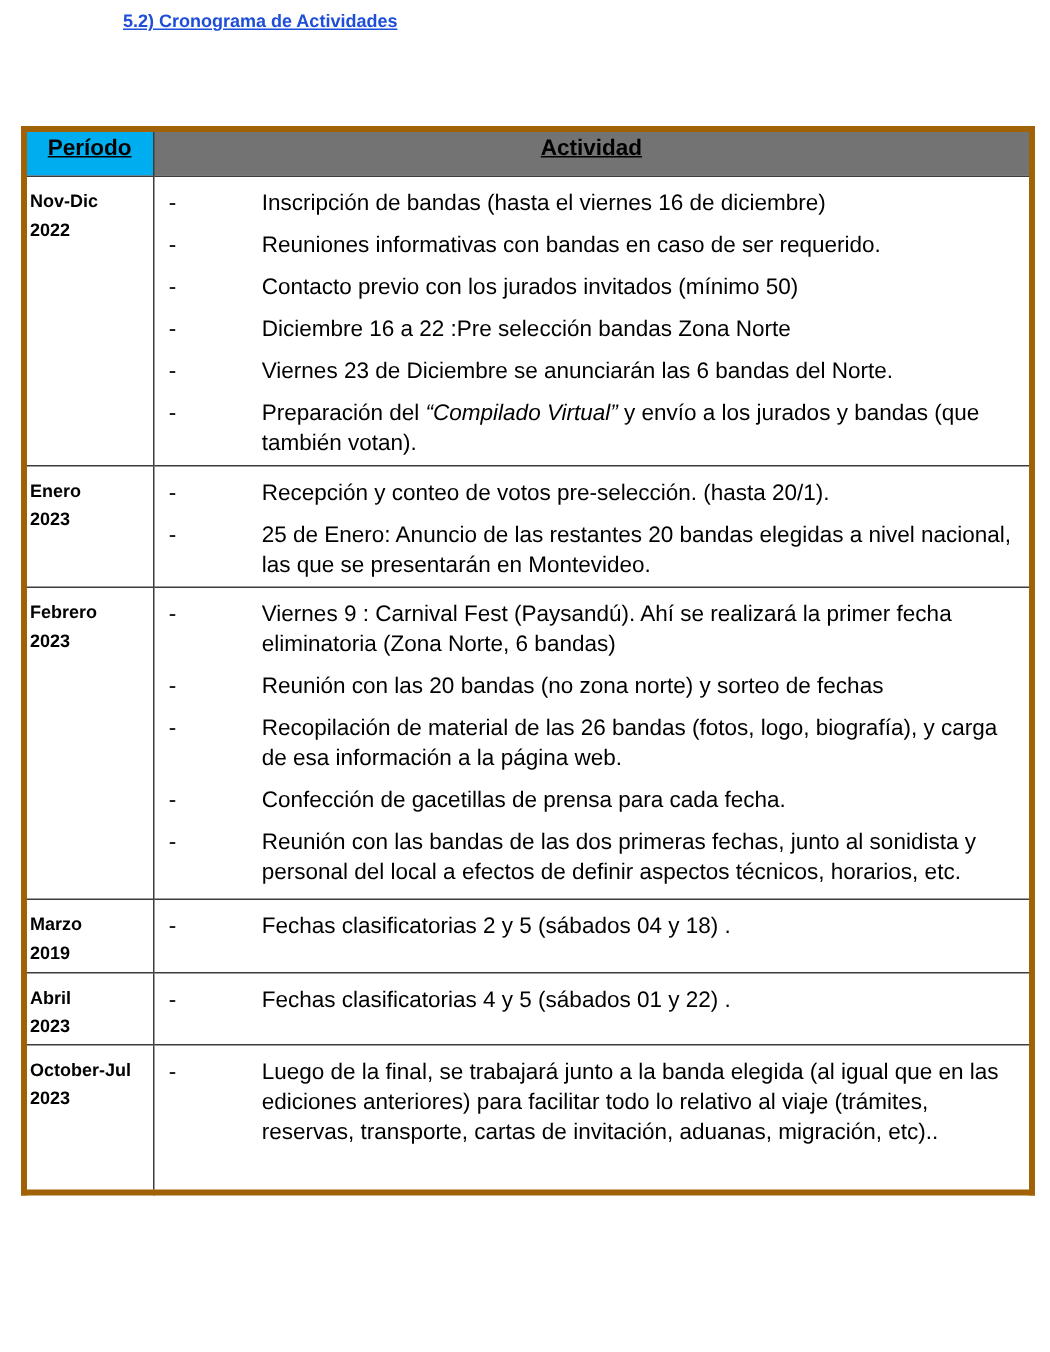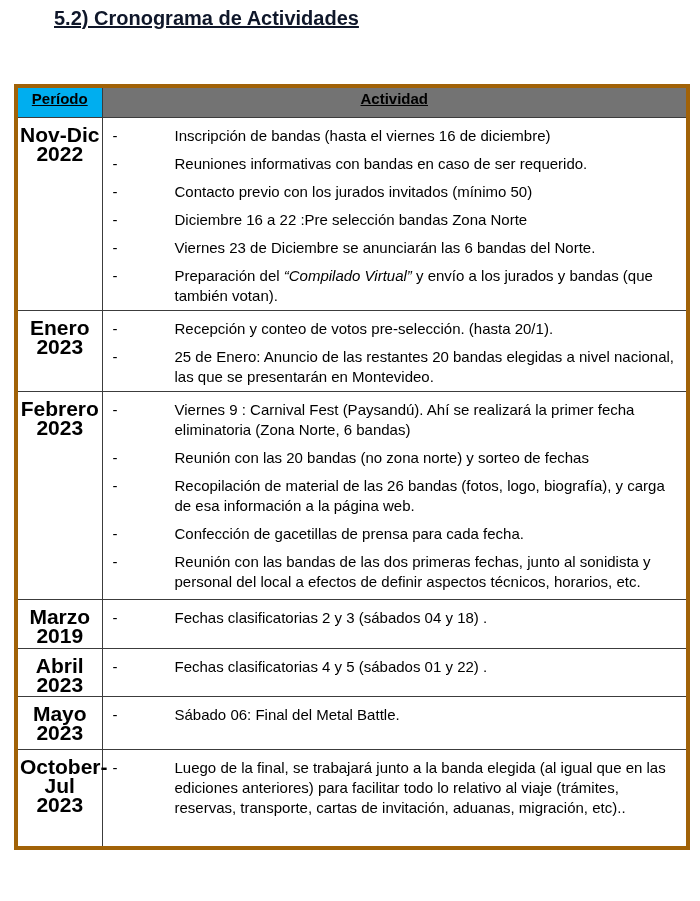--- a/index.html
+++ b/index.html
@@ -11,26 +11,26 @@
   }
   .page {
     position: relative;
     width: 700px;
     height: 901px;
     background: #ffffff;
     overflow: hidden;
   }
   .doc-title {
     position: absolute;
-    left: 54px;
+    left: 82px;
     top: 7px;
-    font-size: 20px;
+    font-size: 12px;
     font-weight: bold;
     text-decoration: underline;
-    color: #0f172a;
+    color: #1d4ed8;
     white-space: nowrap;
   }
   table.schedule {
     position: absolute;
     left: 14px;
     top: 84px;
     width: 672px;
     border-collapse: collapse;
     table-layout: fixed;
     border: 4px solid #a16207;
@@ -47,23 +47,23 @@
     height: 31px;
     font-size: 15px;
     font-weight: bold;
     text-decoration: underline;
     text-align: center;
     vertical-align: middle;
     padding: 2px 4px;
     color: #000000;
   }
   td.period-cell {
-    font-size: 21px;
+    font-size: 12px;
     font-weight: bold;
-    text-align: center;
+    text-align: left;
     padding: 7px 2px 2px 2px;
     line-height: 19px;
     white-space: pre-line;
   }
   td.activity-cell {
     padding: 8px 8px 2px 10px;
   }
   .activity-item {
     display: flex;
     font-size: 15px;
@@ -166,44 +166,34 @@
               <span class="item-text"><span>Reunión con las bandas de las dos primeras fechas, junto al sonidista y personal del local a efectos de definir aspectos técnicos, horarios, etc.</span></span>
             </div>
           </td>
         </tr>
         <tr style="height: 49px;">
           <td class="period-cell">Marzo
 2019</td>
           <td class="activity-cell">
             <div class="activity-item">
               <span class="bullet-marker">-</span>
-              <span class="item-text"><span>Fechas clasificatorias 2 y 3 (sábados 04 y 18) .</span></span>
+              <span class="item-text"><span>Fechas clasificatorias 2 y 5 (sábados 04 y 18) .</span></span>
             </div>
           </td>
         </tr>
         <tr style="height: 48px;">
           <td class="period-cell">Abril
 2023</td>
           <td class="activity-cell">
             <div class="activity-item">
               <span class="bullet-marker">-</span>
               <span class="item-text"><span>Fechas clasificatorias 4 y 5 (sábados 01 y 22) .</span></span>
             </div>
           </td>
         </tr>
-        <tr style="height: 53px;">
-          <td class="period-cell">Mayo
-2023</td>
-          <td class="activity-cell">
-            <div class="activity-item">
-              <span class="bullet-marker">-</span>
-              <span class="item-text"><span>Sábado 06: Final del Metal Battle.</span></span>
-            </div>
-          </td>
-        </tr>
         <tr style="height: 99px;">
           <td class="period-cell">October-Jul
 2023</td>
           <td class="activity-cell">
             <div class="activity-item">
               <span class="bullet-marker">-</span>
               <span class="item-text"><span>Luego de la final, se trabajará junto a la banda elegida (al igual que en las ediciones anteriores) para facilitar todo lo relativo al viaje (trámites, reservas, transporte, cartas de invitación, aduanas, migración, etc)..</span></span>
             </div>
           </td>
         </tr>

